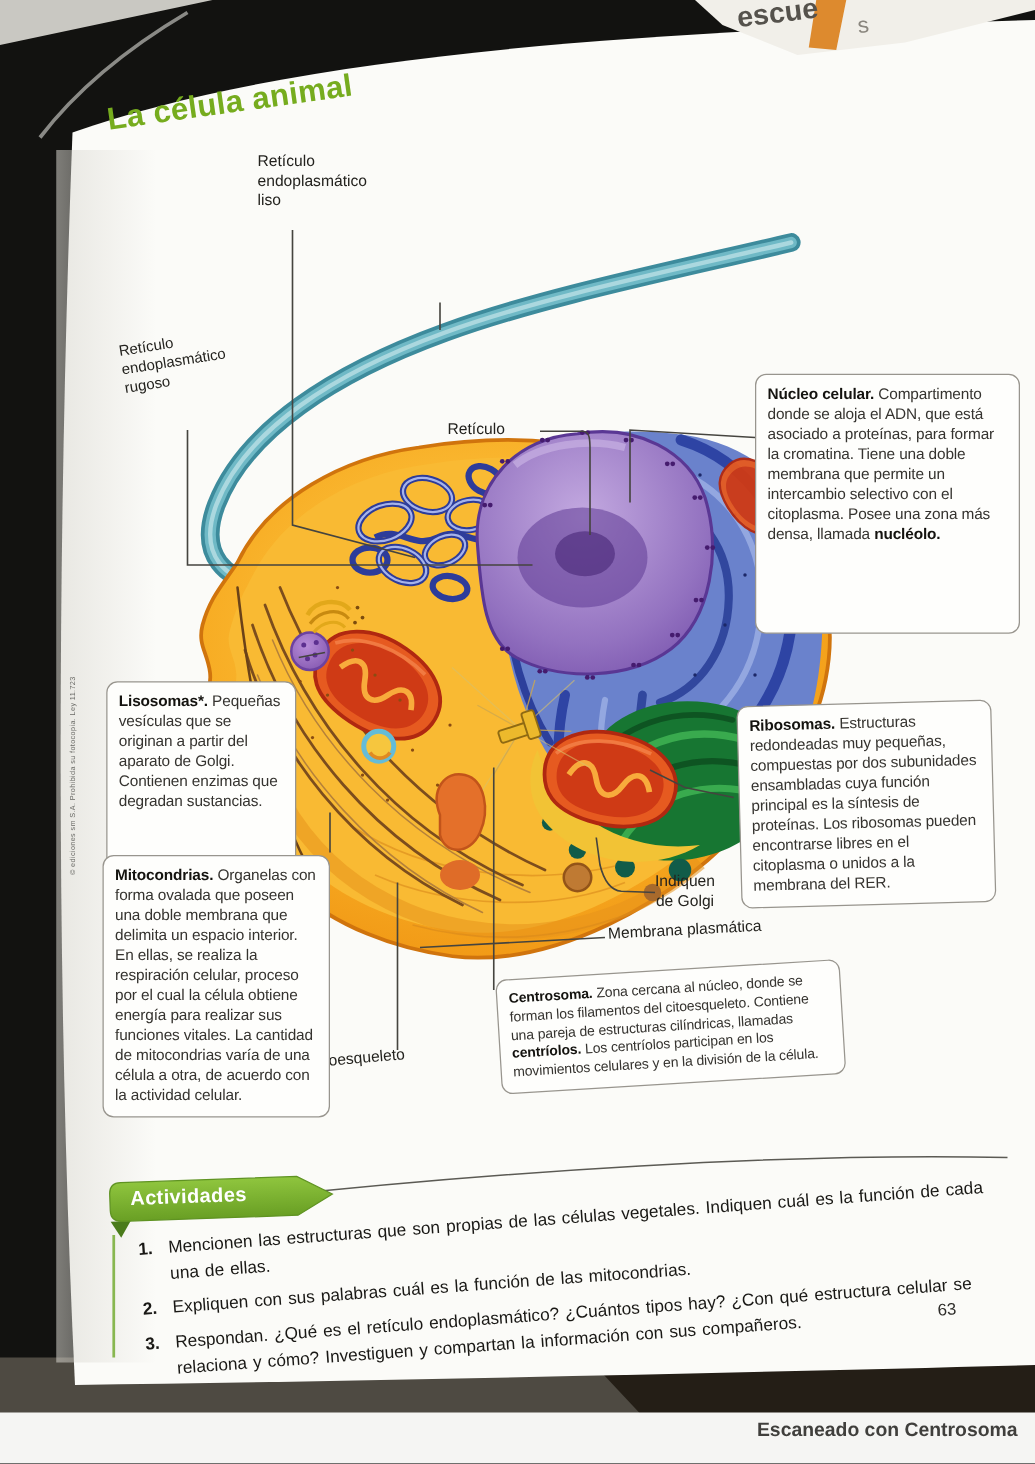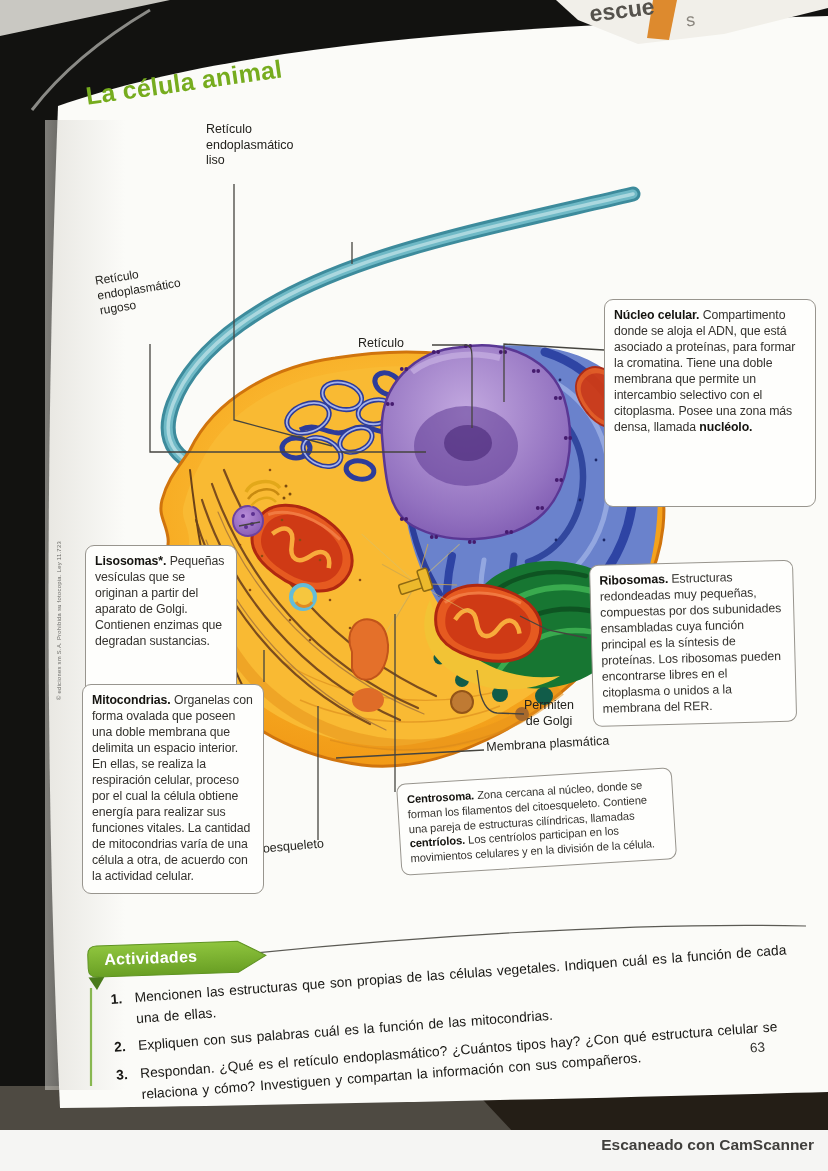--- a/index.html
+++ b/index.html
@@ -341,21 +341,21 @@
 <div class="abs scrap-txt" style="left:588px;top:1px;">escue</div>
 <div class="abs scrap-tail" style="left:686px;top:10px;">s</div>
 
 <div class="abs lbl" style="left:206px;top:122px;">Retículo
 endoplasmático
 liso</div>
 <div class="abs lbl" style="left:94px;top:274px;font-size:12px;transform:rotate(-9deg);transform-origin:left top;">Retículo
 endoplasmático
 rugoso</div>
 <div class="abs lbl" style="left:358px;top:336px;">Retículo</div>
-<div class="abs lbl" style="left:524px;top:698px;text-align:center;">Permiten
+<div class="abs lbl" style="left:524px;top:698px;text-align:center;">Indiquen
 de Golgi</div>
 <div class="abs lbl" style="left:486px;top:740px;transform:rotate(-3deg);transform-origin:left top;">Membrana plasmática</div>
 <div class="abs lbl" style="left:247px;top:843px;transform:rotate(-5deg);transform-origin:left top;">Citoesqueleto</div>
 
 
 <div class="box" style="left:604px;top:299px;width:212px;min-height:208px;">
   <b>Núcleo celular.</b><span> Compartimento donde se aloja el ADN, que está asociado a proteínas, para formar la cromatina. Tiene una doble membrana que permite un intercambio selectivo con el citoplasma. Posee una zona más densa, llamada </span><b>nucléolo.</b>
 </div>
 
 <div class="box" style="left:85px;top:506px;width:152px;min-height:156px;margin-top:39px;">
@@ -388,15 +388,15 @@
   <div class="act-item">
     <span class="num">3.</span>
     <span>Respondan. ¿Qué es el retículo endoplasmático? ¿Cuántos tipos hay? ¿Con qué estructura celular se relaciona y cómo? Investiguen y compartan la información con sus compañeros.</span>
   </div>
 </div>
 
 <div class="abs pagenum" style="left:750px;top:1040px;">63</div>
 
 <div class="abs copyright" style="left:56px;top:700px;">© ediciones sm S.A. Prohibida su fotocopia. Ley 11.723</div>
 
-<div class="abs footer-txt" style="right:14px;top:1136px;">Escaneado con CamScanner</div>
+<div class="abs footer-txt" style="right:14px;top:1136px;">Escaneado con Centrosoma</div>
 
 </div>
 
 </body></html>

